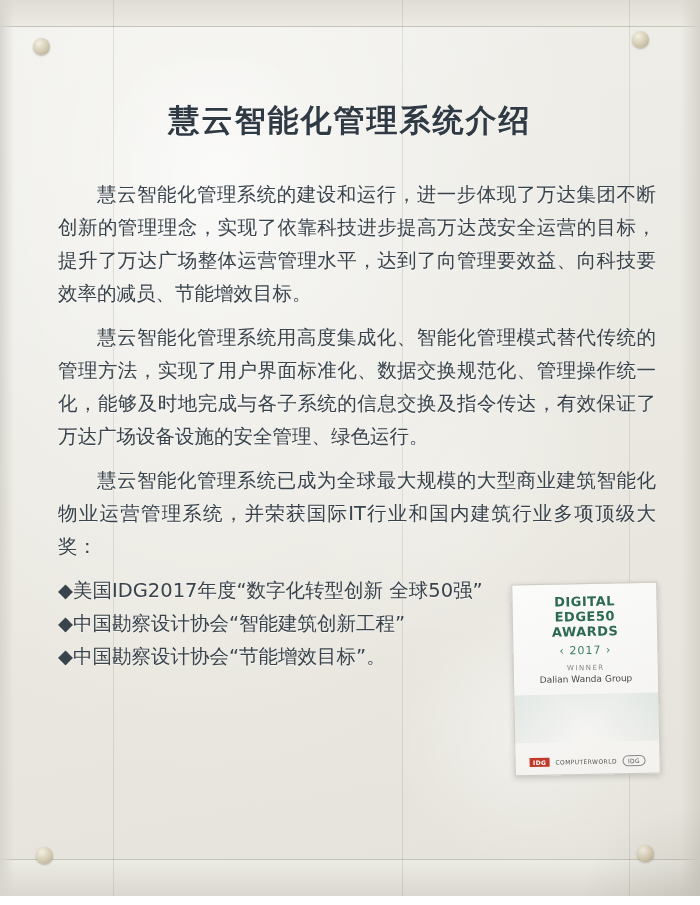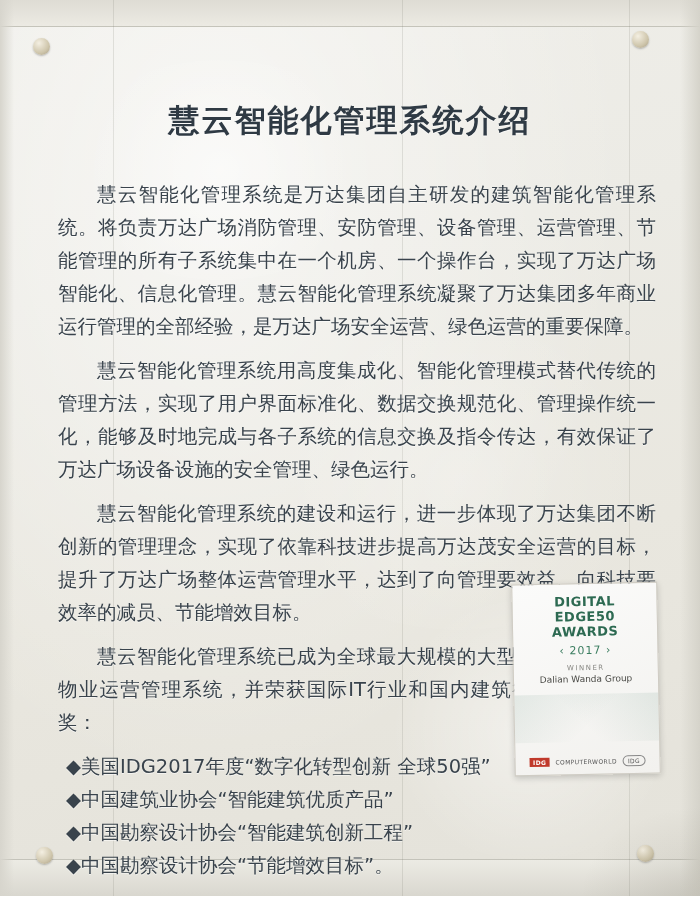--- a/index.html
+++ b/index.html
@@ -115,21 +115,21 @@
     line-height: 33px;
     text-align: justify;
     text-shadow: 0 1px 0 rgba(255,255,255,0.55);
   }
   .para {
     margin: 0 0 11px 0;
     text-indent: 2em;
   }
 
   .award-list {
-    margin: 8px;
+    margin: 0;
     padding: 0;
     list-style: none;
   }
   .award-list li {
     margin: 0;
     padding: 0;
     white-space: nowrap;
   }
 
   
@@ -242,27 +242,25 @@
   <div class="glare g2"></div>
 
   <div class="screw tl"></div>
   <div class="screw tr"></div>
   <div class="screw bl"></div>
   <div class="screw br"></div>
 
   <div class="title">慧云智能化管理系统介绍</div>
 
   <div class="body-text">
-    <p class="para">慧云智能化管理系统是万达集团自主研发的建筑智能化管理系统。将负责万达广场消防管理、安防管理、设备管理、运营管理、节能管理的所有子系统集中在一个机房、一个操作台，实现了万达广场智能化、信息化管理。慧云智能化管理系统凝聚了万达集团多年商业运行管理的全部经验，是万达广场安全运营、绿色运营的重要保障。</p>
+    <p class="para">慧云智能化管理系统的建设和运行，进一步体现了万达集团不断创新的管理理念，实现了依靠科技进步提高万达茂安全运营的目标，提升了万达广场整体运营管理水平，达到了向管理要效益、向科技要效率的减员、节能增效目标。</p>
     <p class="para">慧云智能化管理系统用高度集成化、智能化管理模式替代传统的管理方法，实现了用户界面标准化、数据交换规范化、管理操作统一化，能够及时地完成与各子系统的信息交换及指令传达，有效保证了万达广场设备设施的安全管理、绿色运行。</p>
-    <p class="para">慧云智能化管理系统的建设和运行，进一步体现了万达集团不断创新的管理理念，实现了依靠科技进步提高万达茂安全运营的目标，提升了万达广场整体运营管理水平，达到了向管理要效益、向科技要效率的减员、节能增效目标。</p>
     <p class="para">慧云智能化管理系统已成为全球最大规模的大型商业建筑智能化物业运营管理系统，并荣获国际IT行业和国内建筑行业多项顶级大奖：</p>
     <ul class="award-list">
       <li>◆美国IDG2017年度“数字化转型创新 全球50强”</li>
-      <li>◆中国建筑业协会“智能建筑优质产品”</li>
       <li>◆中国勘察设计协会“智能建筑创新工程”</li>
       <li>◆中国勘察设计协会“节能增效目标”。</li>
     </ul>
   </div>
 
   <div class="award-card">
     <div class="award-inner">
       <div class="award-head">
         <div>DIGITAL</div>
         <div>EDGE50</div>

